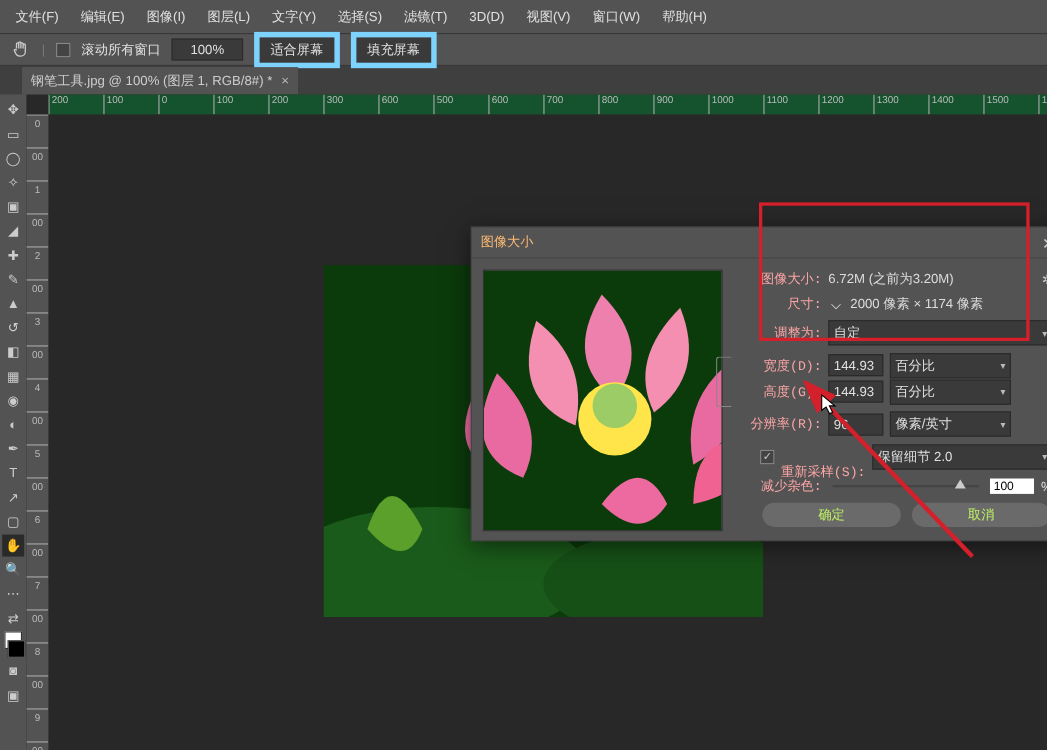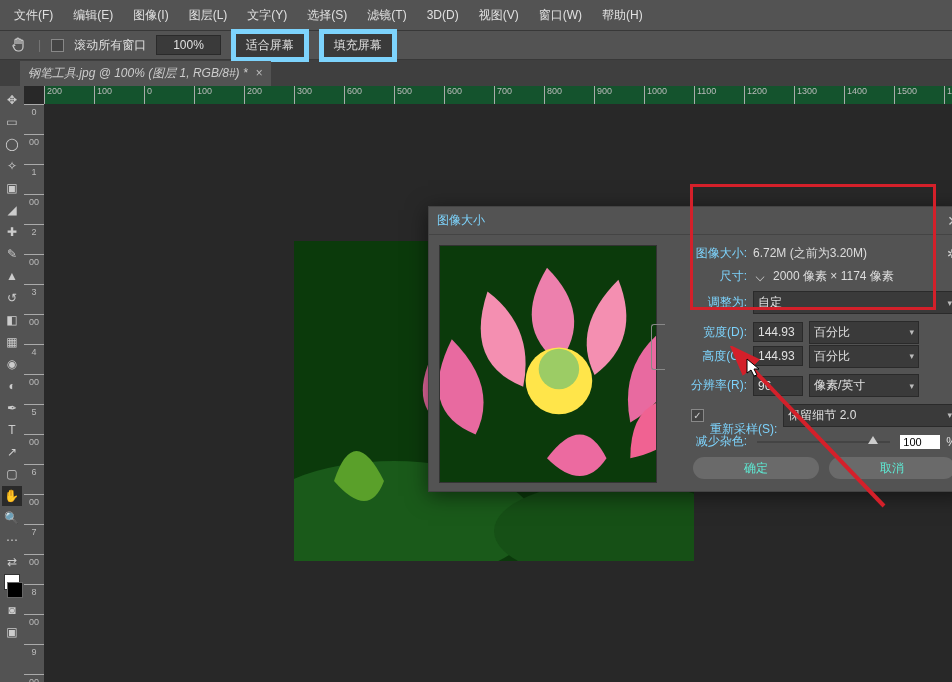--- a/index.html
+++ b/index.html
@@ -8,67 +8,67 @@
 .menubar { height: 30px; background: #535353; display: flex; align-items: center; padding: 0 6px; gap: 4px; }
 .menubar .mitem { padding: 4px 8px; color: #e0e0e0; cursor: pointer; }
 
 .optbar { height: 30px; background: #535353; display: flex; align-items: center; padding: 0 10px; gap: 10px; border-top: 1px solid #383838; border-bottom: 1px solid #383838; }
 .optbar .icon { width: 18px; height: 18px; display:inline-flex; align-items:center; justify-content:center; }
 .optbar .checkbox { width:13px; height:13px; border:1px solid #888; background:#444; }
 .optbar .field { background:#3a3a3a; border:1px solid #2a2a2a; padding:2px 16px; min-width:50px; text-align:center; }
 .optbar .btn { background:#3a3a3a; border:5px solid #7dd3fc; padding:3px 10px; }
 
 .tabbar { height: 26px; background: #3f3f3f; display: flex; align-items: center; padding-left: 20px; }
-.tabbar .tab { background:#535353; padding: 4px 8px; display:flex; align-items:center; gap:8px; font-size:11px; color:#ccc;font-style:italic; }
+.tabbar .tab { background:#535353; padding: 4px 8px; display:flex; align-items:center; gap:8px; font-size:11px; color:#ccc; }
 .tabbar .tab .x { font-size:12px; color:#bbb;}
 
 .workarea { position: absolute; top: 86px; left: 0; right: 0; bottom: 0; display:flex; }
 .toolbar-left { width: 24px; background: #535353; display:flex; flex-direction:column; align-items:center; gap:2px; padding-top:4px; }
 .toolbar-left .t { width:20px; height:20px; display:flex; align-items:center; justify-content:center; color:#ccc; position:relative;}
 .toolbar-left .t.active { background:#2a2a2a; }
 .toolbar-left .t.white-bg { background:#fff; width:16px; height:16px; border:1px solid #333;}
 
 .canvas { flex:1; position:relative; background:#282828; }
 .ruler-h { position:absolute; left:20px; top:0; right:0; height:18px; background:#14532d; display:flex; overflow:hidden;}
 .ruler-v { position:absolute; left:0; top:18px; bottom:0; width:20px; background:#535353; display:flex; flex-direction:column; overflow:hidden;}
 .ruler-h .tick, .ruler-v .tick { font-size:9px; color:#bbb; flex:0 0 50px; position:relative;}
 .ruler-h .tick { border-left:1px solid #aaa; padding-left:2px;}
 .ruler-v .tick { border-top:1px solid #aaa; padding-top:2px; height:50px; writing-mode: horizontal-tb; text-align:center;}
 
 .lotus-img { width:400px; height:320px; position:absolute; top:155px; left:270px; overflow:hidden;}
 
 .dialog { position:absolute; left:404px; top:120px; width:540px; height:286px; background:#535353; border:1px solid #444; box-shadow:0 4px 20px rgba(0,0,0,0.5); z-index:10;}
 .dialog-title { height:28px; background:#535353; display:flex; align-items:center; justify-content:space-between; padding:0 8px; border-bottom:1px solid #444;}
-.dialog-title span { color:#7dd3fc; }
+.dialog-title span { color:#fdba74; }
 .dialog-title .x { color:#ccc; cursor:pointer; font-size:14px;}
 .dialog-body { display:flex; padding:10px; gap:12px; height:214px;}
 .preview { width:218px; height:238px; border:1px solid #333; position:relative; overflow:hidden;}
 
 .props { flex:1; display:flex; flex-direction:column; gap:6px; position:relative;}
 .prow { display:flex; align-items:center; gap:6px; height:24px;}
-.prow .lbl { width:78px; text-align:right; color:#7dd3fc; font-size:12px;}
+.prow .lbl { width:78px; text-align:right; color:#fca5a5; font-size:12px;font-family:Liberation Mono, monospace;}
 .prow .val { color:#ddd; }
 .prow input.num { width:50px; background:#3a3a3a; border:1px solid #2a2a2a; color:#e0e0e0; padding:2px 4px; font-size:12px;}
 .prow .sel { background:#3a3a3a; border:1px solid #2a2a2a; color:#e0e0e0; padding:2px 4px; display:flex; align-items:center; justify-content:space-between; }
 .prow .sel.w100 { flex:1; }
 .prow .sel.w90 { width:110px; }
 .prow .drop { font-size:9px; color:#bbb;}
 .gear { color:#ccc; cursor:pointer; }
 .chkbox { width:13px; height:13px; border:1px solid #888; background:#444; display:inline-flex; align-items:center; justify-content:center;}
 .chkbox.checked::after { content:"✓"; font-size:10px; color:#ccc;}
 
 .highlight-box { position:absolute; border:3px solid #d4202a; pointer-events:none; z-index:20;}
 .arrow-line { position:absolute; z-index:25; pointer-events:none;}
 
 .slider-track { flex:1; height:2px; background:#444; position:relative; margin:0 4px;}
 .slider-thumb { position:absolute; right:12px; top:-5px; width:0; height:0; border-left:5px solid transparent; border-right:5px solid transparent; border-bottom:8px solid #ccc;}
 .slider-val { width:40px; background:#fff; color:#000; padding:1px 3px; font-size:11px;}
 
 .dialog-foot { position:absolute; bottom:12px; right:12px; display:flex; gap:10px;}
-.dlg-btn { width:126px; height:22px; background:#6a6a6a; border:none; border-radius:11px; color:#5eead4; display:flex; align-items:center; justify-content:center; cursor:pointer;}
+.dlg-btn { width:126px; height:22px; background:#6a6a6a; border:none; border-radius:11px; color:#bef264; display:flex; align-items:center; justify-content:center; cursor:pointer;}
 
 .link-bracket { position:absolute; left:-18px; top:4px; width:14px; height:46px; border:1px solid #888; border-right:none; border-radius: 3px 0 0 3px;}
 .cursor-img { position:absolute; z-index:30; pointer-events:none;}
 
 .lotus-svg { width:100%; height:100%;}
 </style>
 </head>
 <body>
 
 <div class="menubar">

